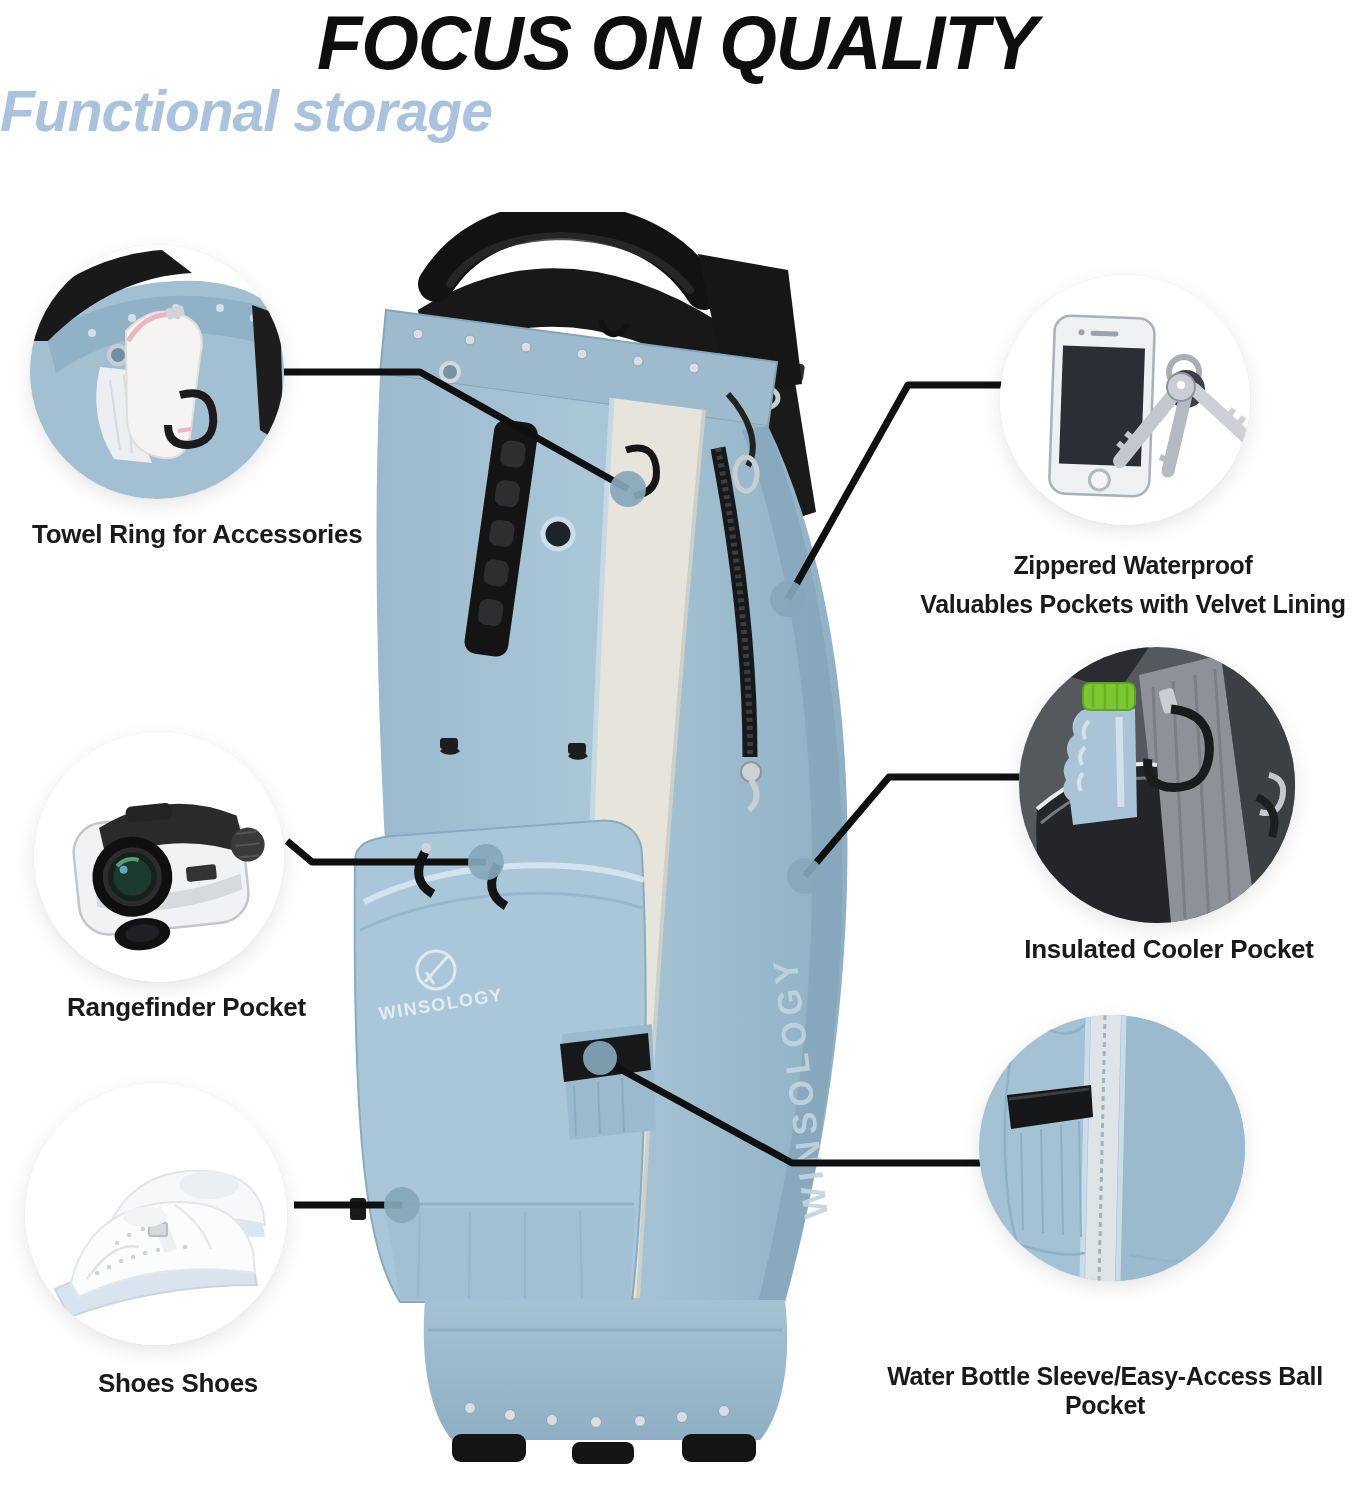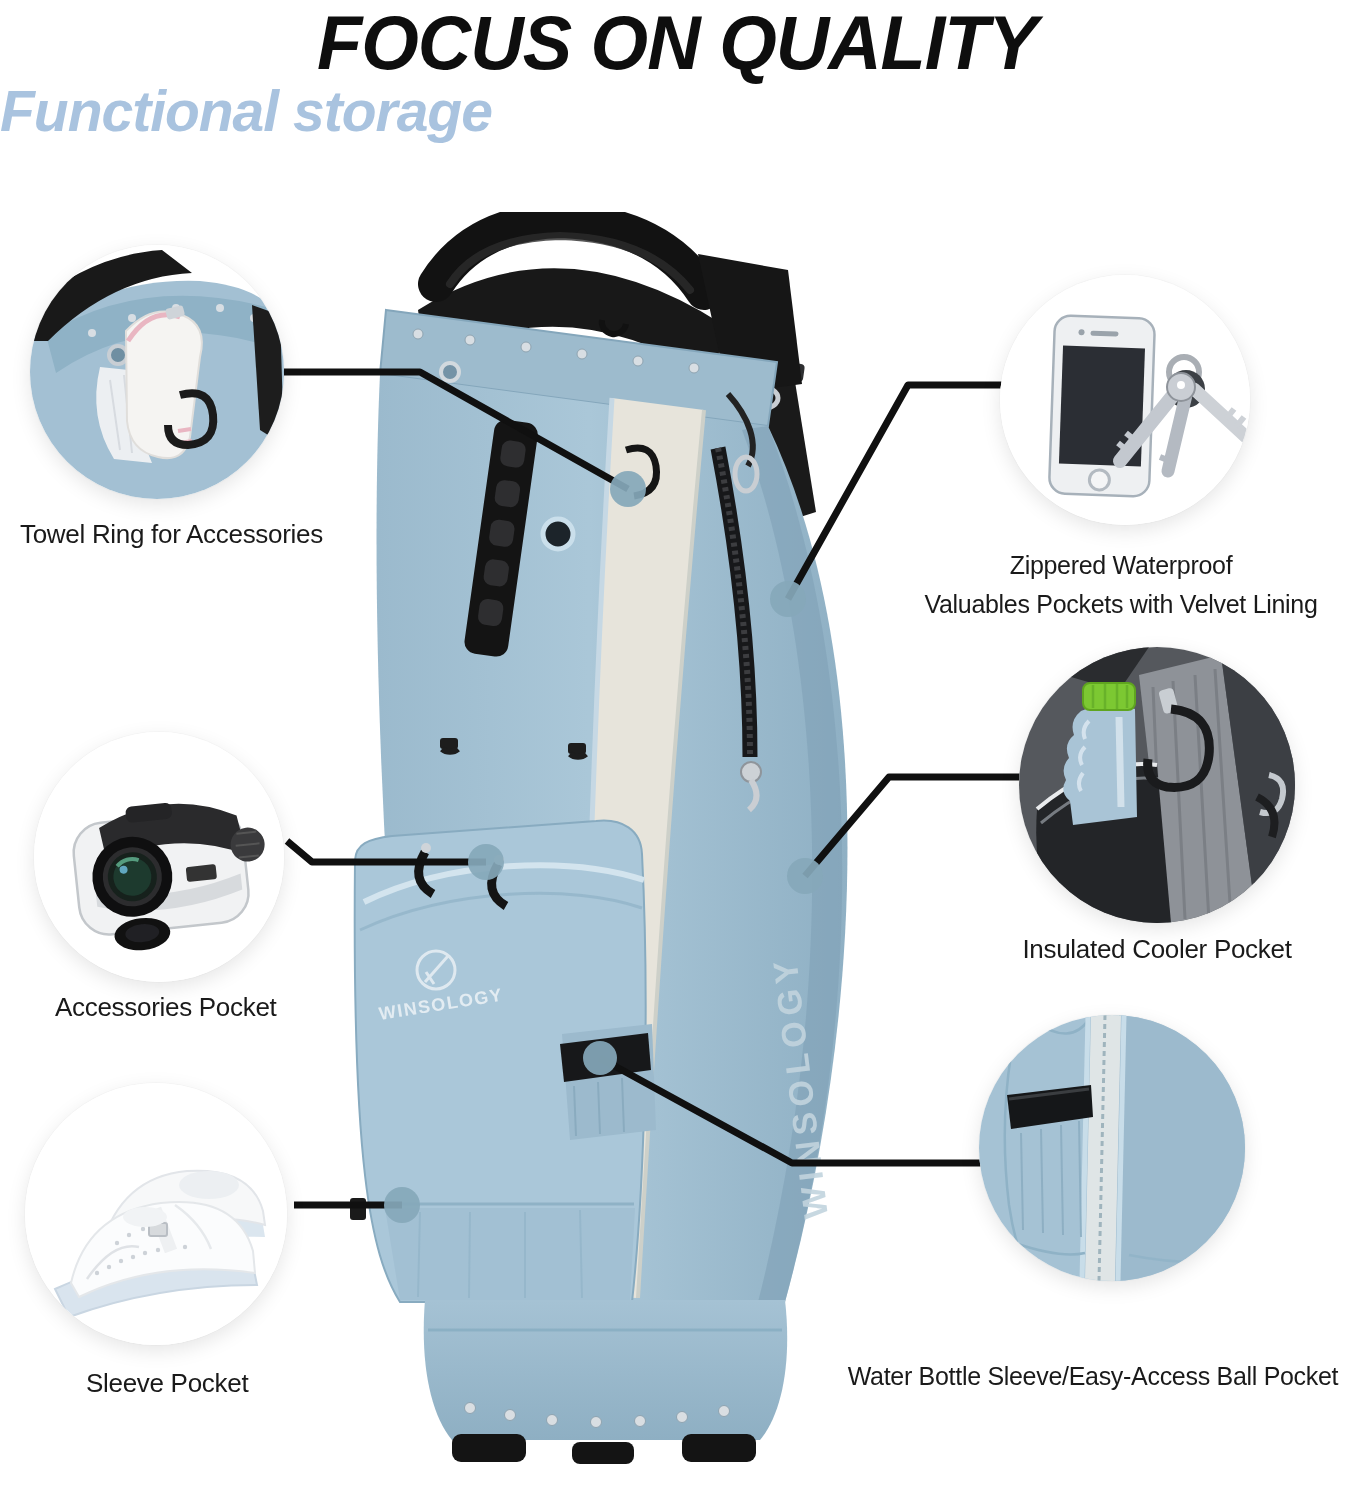--- a/index.html
+++ b/index.html
@@ -16,22 +16,22 @@
     position:absolute;left:0;top:78px;width:1244px;text-align:left;
     font-size:57px;font-weight:bold;font-style:italic;color:#a9c3df;
     letter-spacing:-1px;
   }
   .callout-circle{
     position:absolute;border-radius:50%;background:#ffffff;overflow:hidden;
     box-shadow:0 6px 20px rgba(0,0,0,0.10), 0 0 0 1px rgba(0,0,0,0.02);
   }
   .callout-circle svg{display:block;width:100%;height:100%;}
   .label{
-    position:absolute;color:#1a1a1a;font-weight:normal;font-size:26px;
-    letter-spacing:-0.3px;white-space:nowrap;
+    position:absolute;color:#1a1a1a;font-weight:bold;font-size:26px;
+    letter-spacing:-0.3px;white-space:nowrap;margin-left:12px;
   }
   .label.center{text-align:center;white-space:normal;}
   .leaders,.bag{position:absolute;}
   .leaders{left:0;top:0;}
 </style>
 </head>
 <body>
 
 <div class="canvas">
 
@@ -319,21 +319,21 @@
     </svg>
   </div>
 
   <div class="label" style="left:20px;top:519px;">Towel Ring for Accessories</div>
 
   <div class="label center" style="left:888px;top:546px;width:466px;line-height:39px;font-size:25px;">
     <div>Zippered Waterproof</div>
     <div>Valuables Pockets with Velvet Lining</div>
   </div>
 
-  <div class="label" style="left:55px;top:992px;">Accessories Pocket</div>
+  <div class="label" style="left:55px;top:992px;">Rangefinder Pocket</div>
 
   <div class="label center" style="left:950px;top:934px;width:414px;">Insulated Cooler Pocket</div>
 
-  <div class="label" style="left:86px;top:1368px;">Sleeve Pocket</div>
+  <div class="label" style="left:86px;top:1368px;">Shoes Shoes</div>
 
   <div class="label center" style="left:832px;top:1362px;width:522px;font-size:25px;">Water Bottle Sleeve/Easy-Access Ball Pocket</div>
 
 </div>
 
 </body></html>

